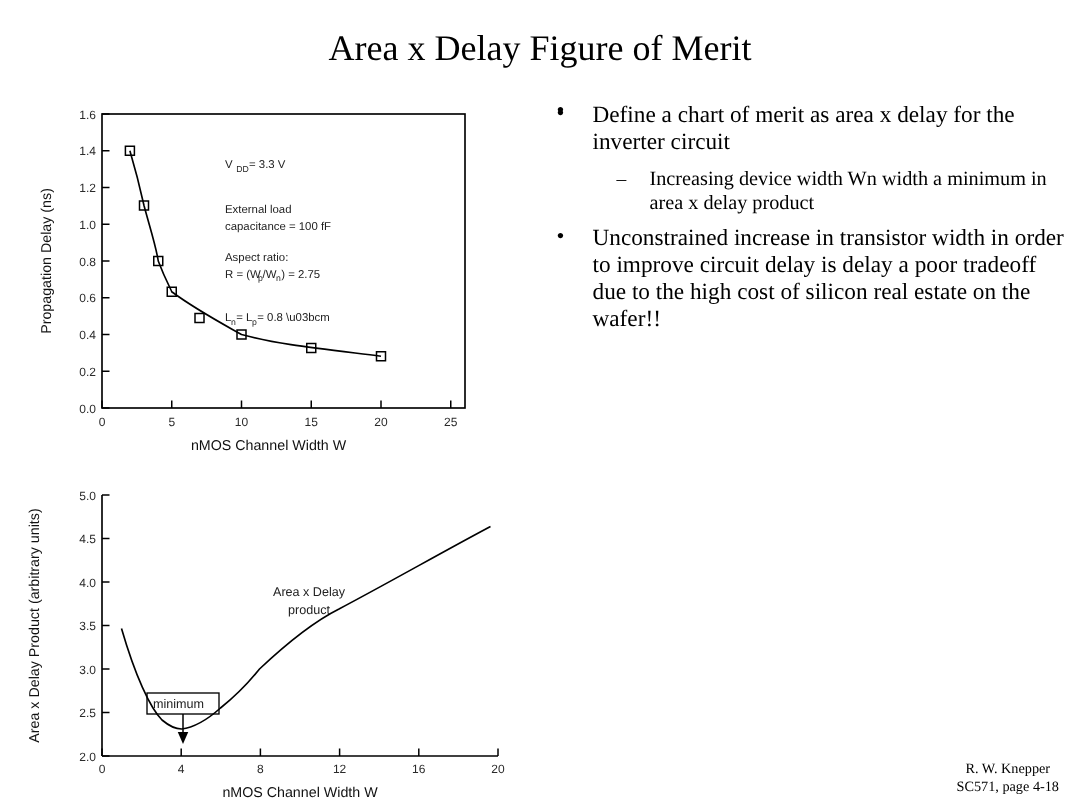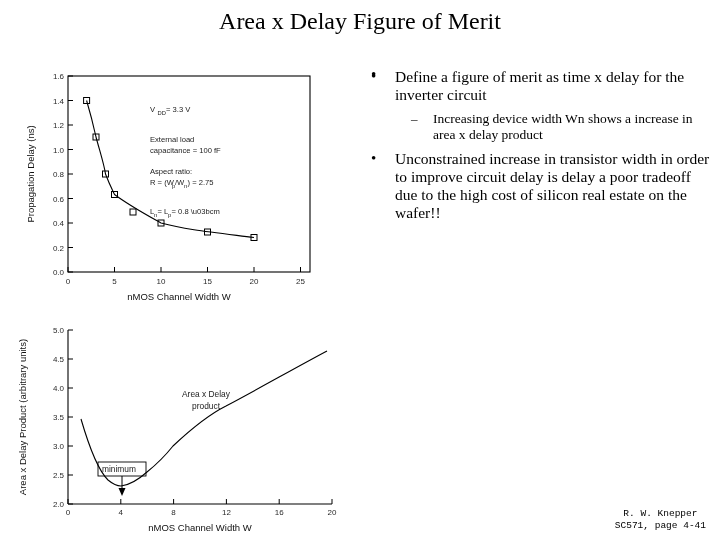--- a/index.html
+++ b/index.html
@@ -14,21 +14,21 @@
     overflow: hidden;
     position: relative;
   }
   .slide {
     position: relative;
     width: 720px;
     height: 540px;
   }
   .slide-title {
     position: absolute;
-    top: 8px;
+    top: 20px;
     left: 0;
     width: 720px;
     text-align: center;
     font-size: 24px;
     font-family: "Liberation Serif", serif;
     color: #000;
   }
 
   
   .bullets {
@@ -68,21 +68,20 @@
 
   
   .footer {
     position: absolute;
     right: 14px;
     bottom: 8px;
     text-align: center;
     font-size: 9.5px;
     line-height: 1.25;
     color: #000;
-    font-family: Liberation Mono, monospace;
   }
 
   
   .fig {
     position: absolute;
     background: #fff;
   }
   #fig-top {
     left: 20px;
     top: 64px;
@@ -267,30 +266,30 @@
       <text class="axislabel" transform="rotate(-90 16 95)" x="16" y="95" text-anchor="middle">Area x Delay Product  (arbitrary units)</text>
     </svg>
   </div>
 
   <div class="bullets">
     <div class="bullet">
       <span class="marker">•</span>
     </div>
     <div class="bullet">
       <span class="marker">•</span>
-      <span>Define a figure of merit as time x delay for the inverter circuit</span>
+      <span>Define a chart of merit as area x delay for the inverter circuit</span>
     </div>
     <div class="subbullet">
       <span class="marker">–</span>
-      <span>Increasing device width Wn shows a increase in area x delay product</span>
+      <span>Increasing device width Wn width a minimum in area x delay product</span>
     </div>
     <div class="bullet">
       <span class="marker">•</span>
       <span>Unconstrained increase in transistor width in order to improve circuit delay is delay a poor tradeoff due to the high cost of silicon real estate on the wafer!!</span>
     </div>
   </div>
 
   <div class="footer">
     <div>R. W. Knepper</div>
-    <div>SC571, page 4-41</div>
+    <div>SC571, page 4-18</div>
   </div>
 
 </div>
 
 </body></html>

